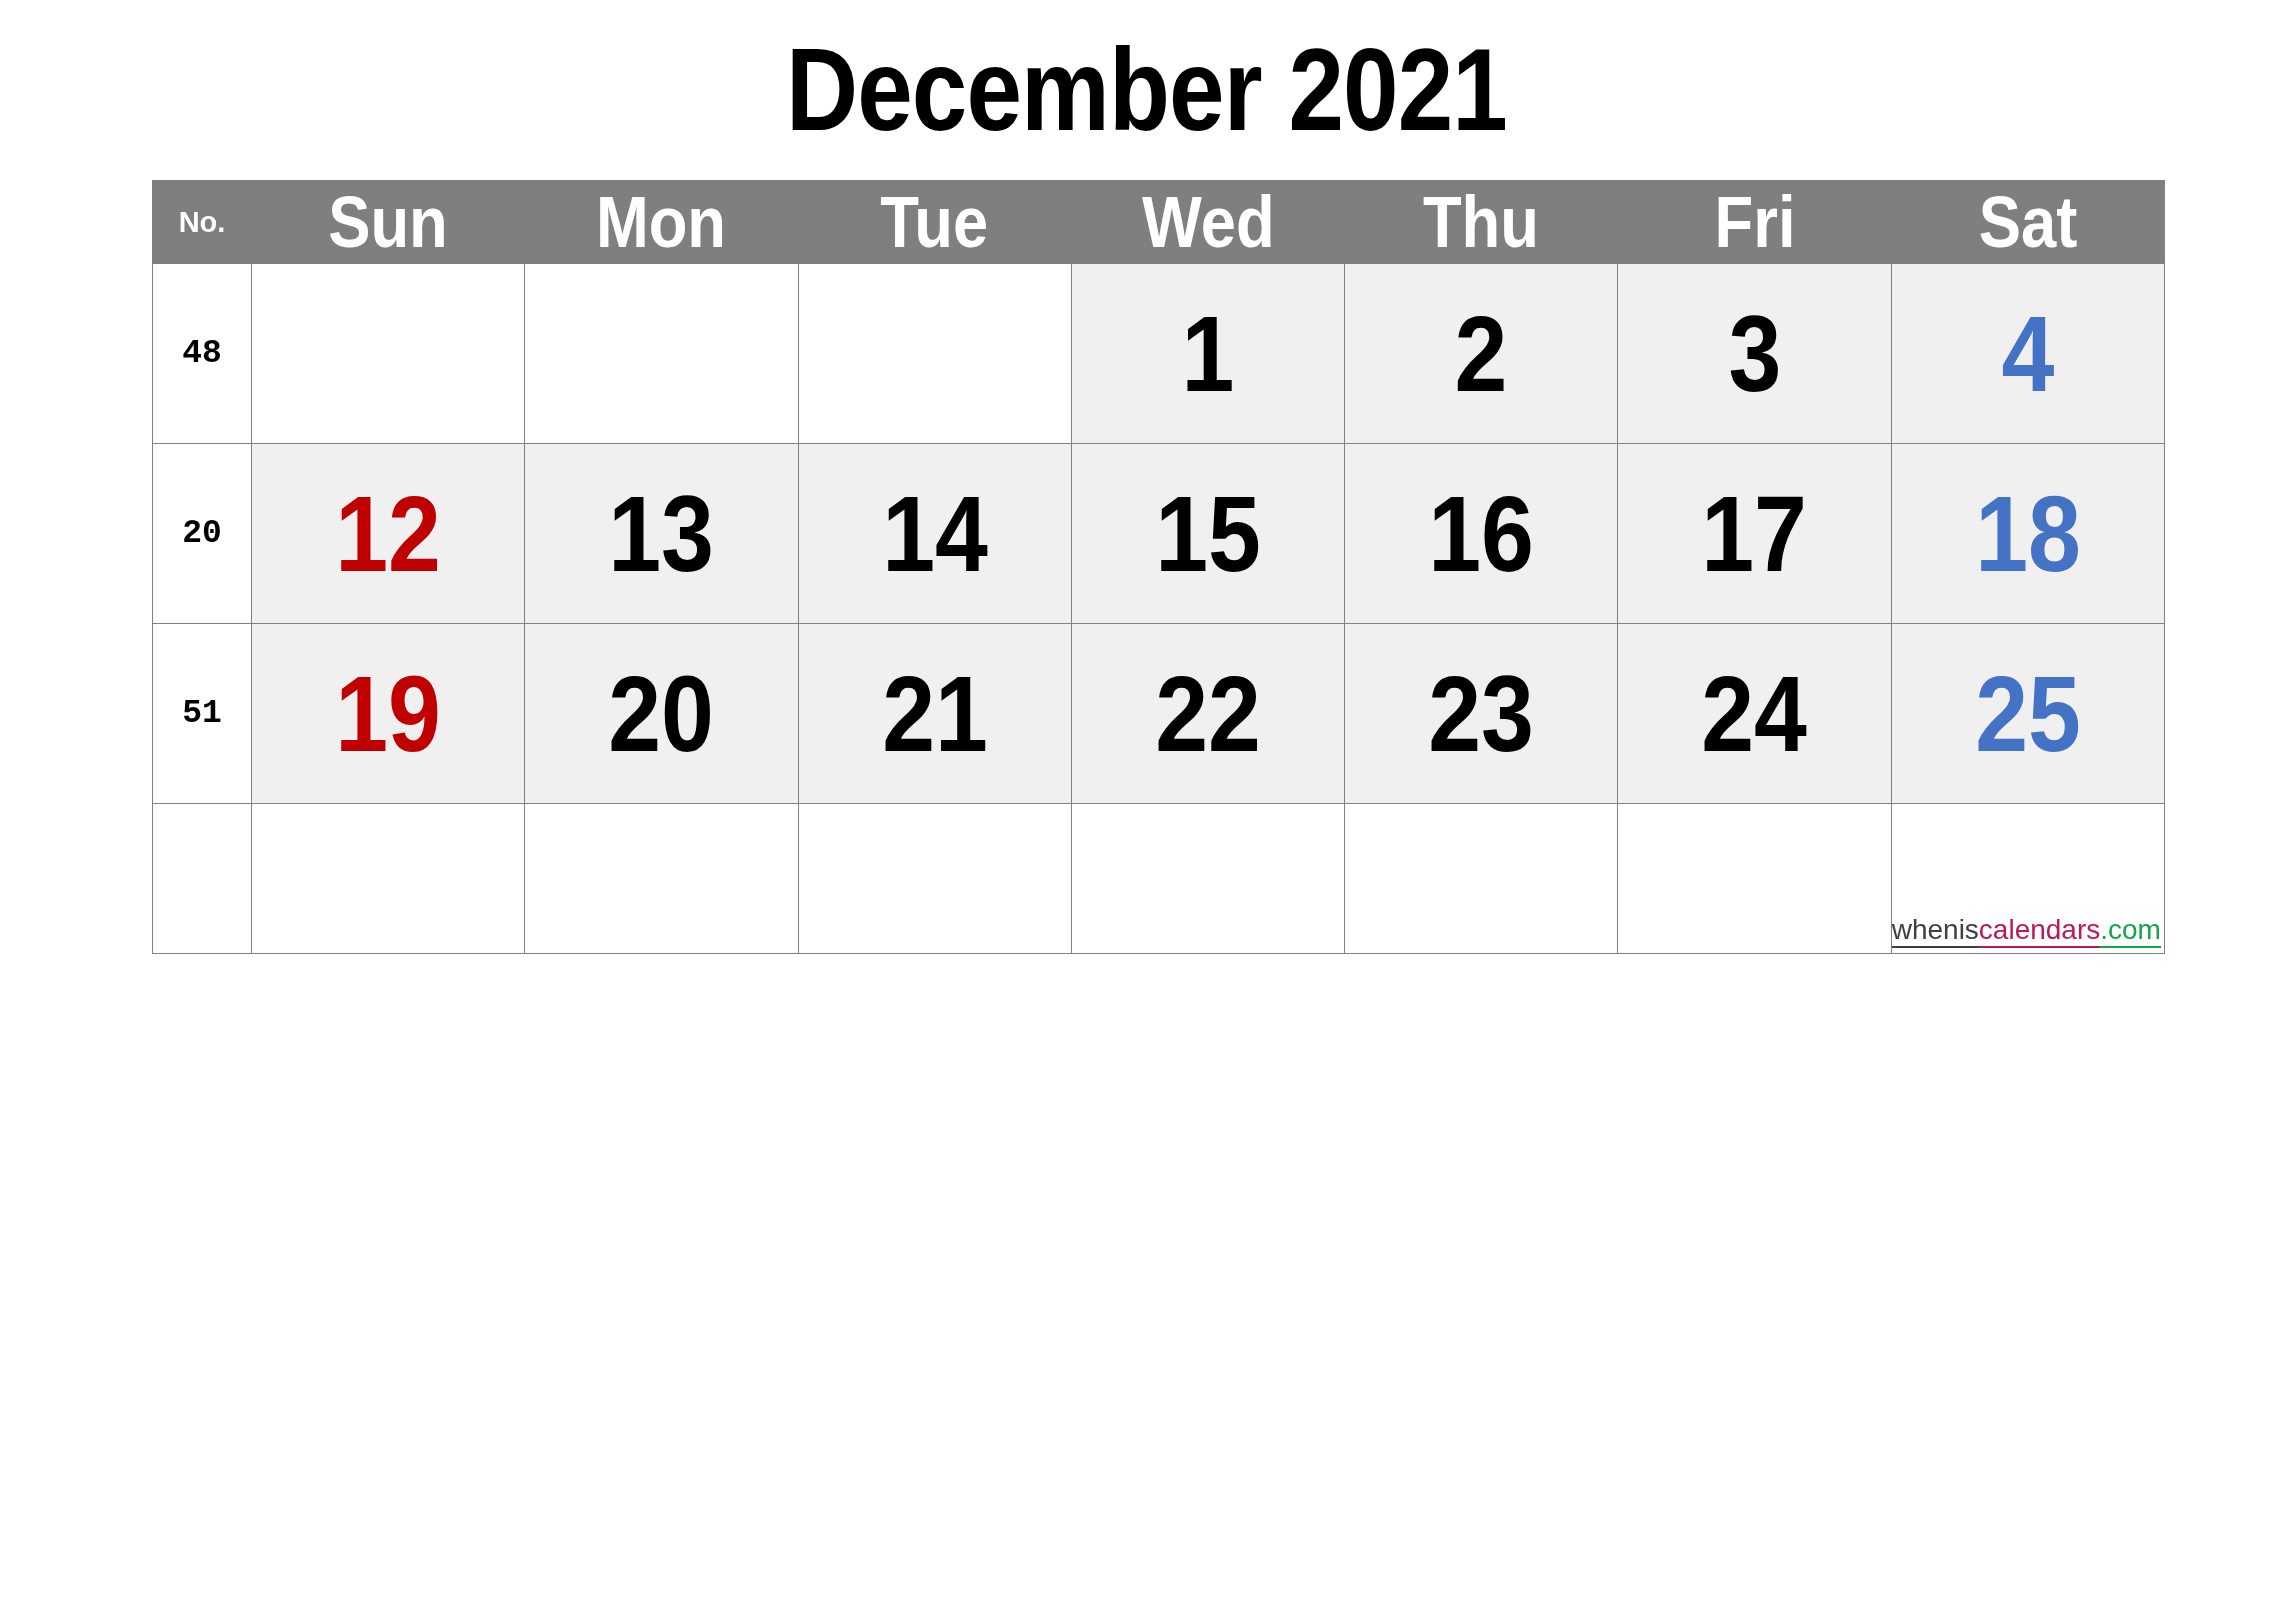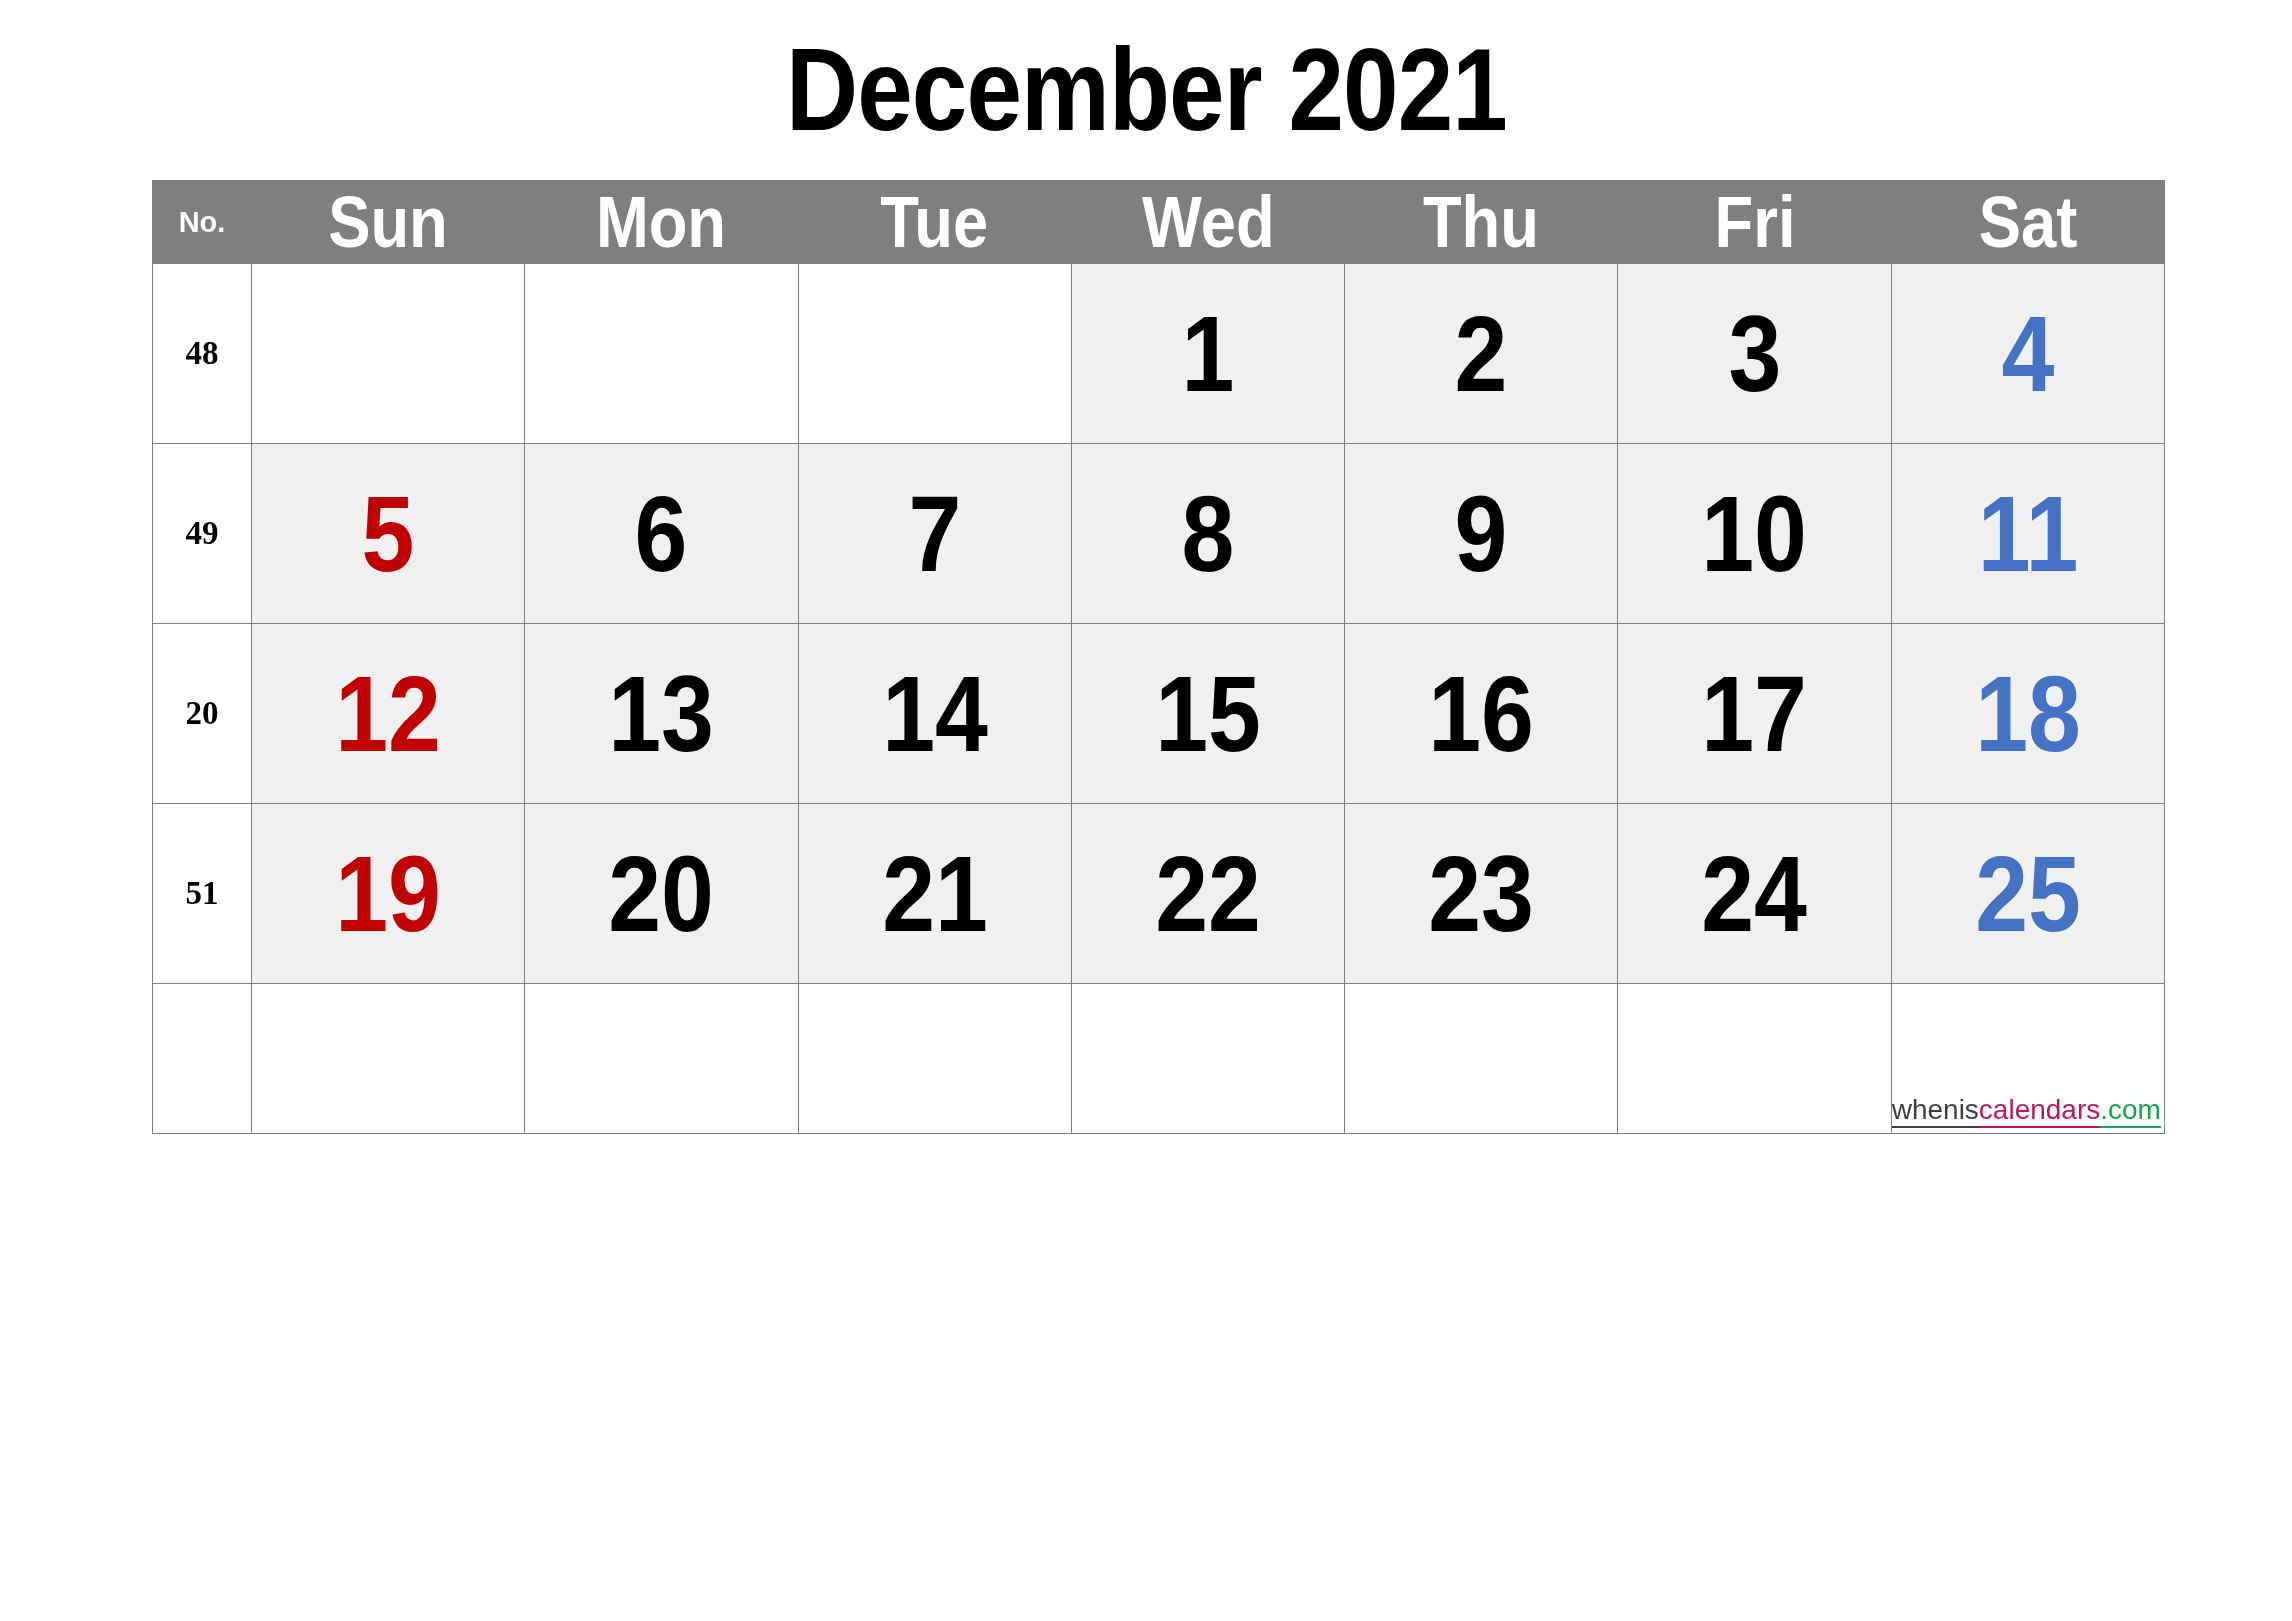--- a/index.html
+++ b/index.html
@@ -79,21 +79,21 @@
     display: inline-block;
     transform: scaleX(0.88);
   }
 
   
   td.wk-num {
     background: #ffffff;
     width: 98px;
     text-align: center;
     vertical-align: middle;
-    font-family: Liberation Serif, serif;
+    font-family: Liberation Mono, monospace;
     font-size: 33px;
     font-weight: bold;
     color: #000000;
   }
 
   
   td.day {
     height: 179px;
     text-align: center;
     vertical-align: middle;
@@ -163,30 +163,20 @@
           <td class="wk-num">48</td>
           <td class="day"></td>
           <td class="day"></td>
           <td class="day"></td>
           <td class="day shaded"><span class="num">1</span></td>
           <td class="day shaded"><span class="num">2</span></td>
           <td class="day shaded"><span class="num">3</span></td>
           <td class="day shaded"><span class="num saturday">4</span></td>
         </tr>
         <tr>
-          <td class="wk-num">49</td>
-          <td class="day shaded"><span class="num sunday">5</span></td>
-          <td class="day shaded"><span class="num">6</span></td>
-          <td class="day shaded"><span class="num">7</span></td>
-          <td class="day shaded"><span class="num">8</span></td>
-          <td class="day shaded"><span class="num">9</span></td>
-          <td class="day shaded"><span class="num">10</span></td>
-          <td class="day shaded"><span class="num saturday">11</span></td>
-        </tr>
-        <tr>
           <td class="wk-num">20</td>
           <td class="day shaded"><span class="num sunday">12</span></td>
           <td class="day shaded"><span class="num">13</span></td>
           <td class="day shaded"><span class="num">14</span></td>
           <td class="day shaded"><span class="num">15</span></td>
           <td class="day shaded"><span class="num">16</span></td>
           <td class="day shaded"><span class="num">17</span></td>
           <td class="day shaded"><span class="num saturday">18</span></td>
         </tr>
         <tr>

